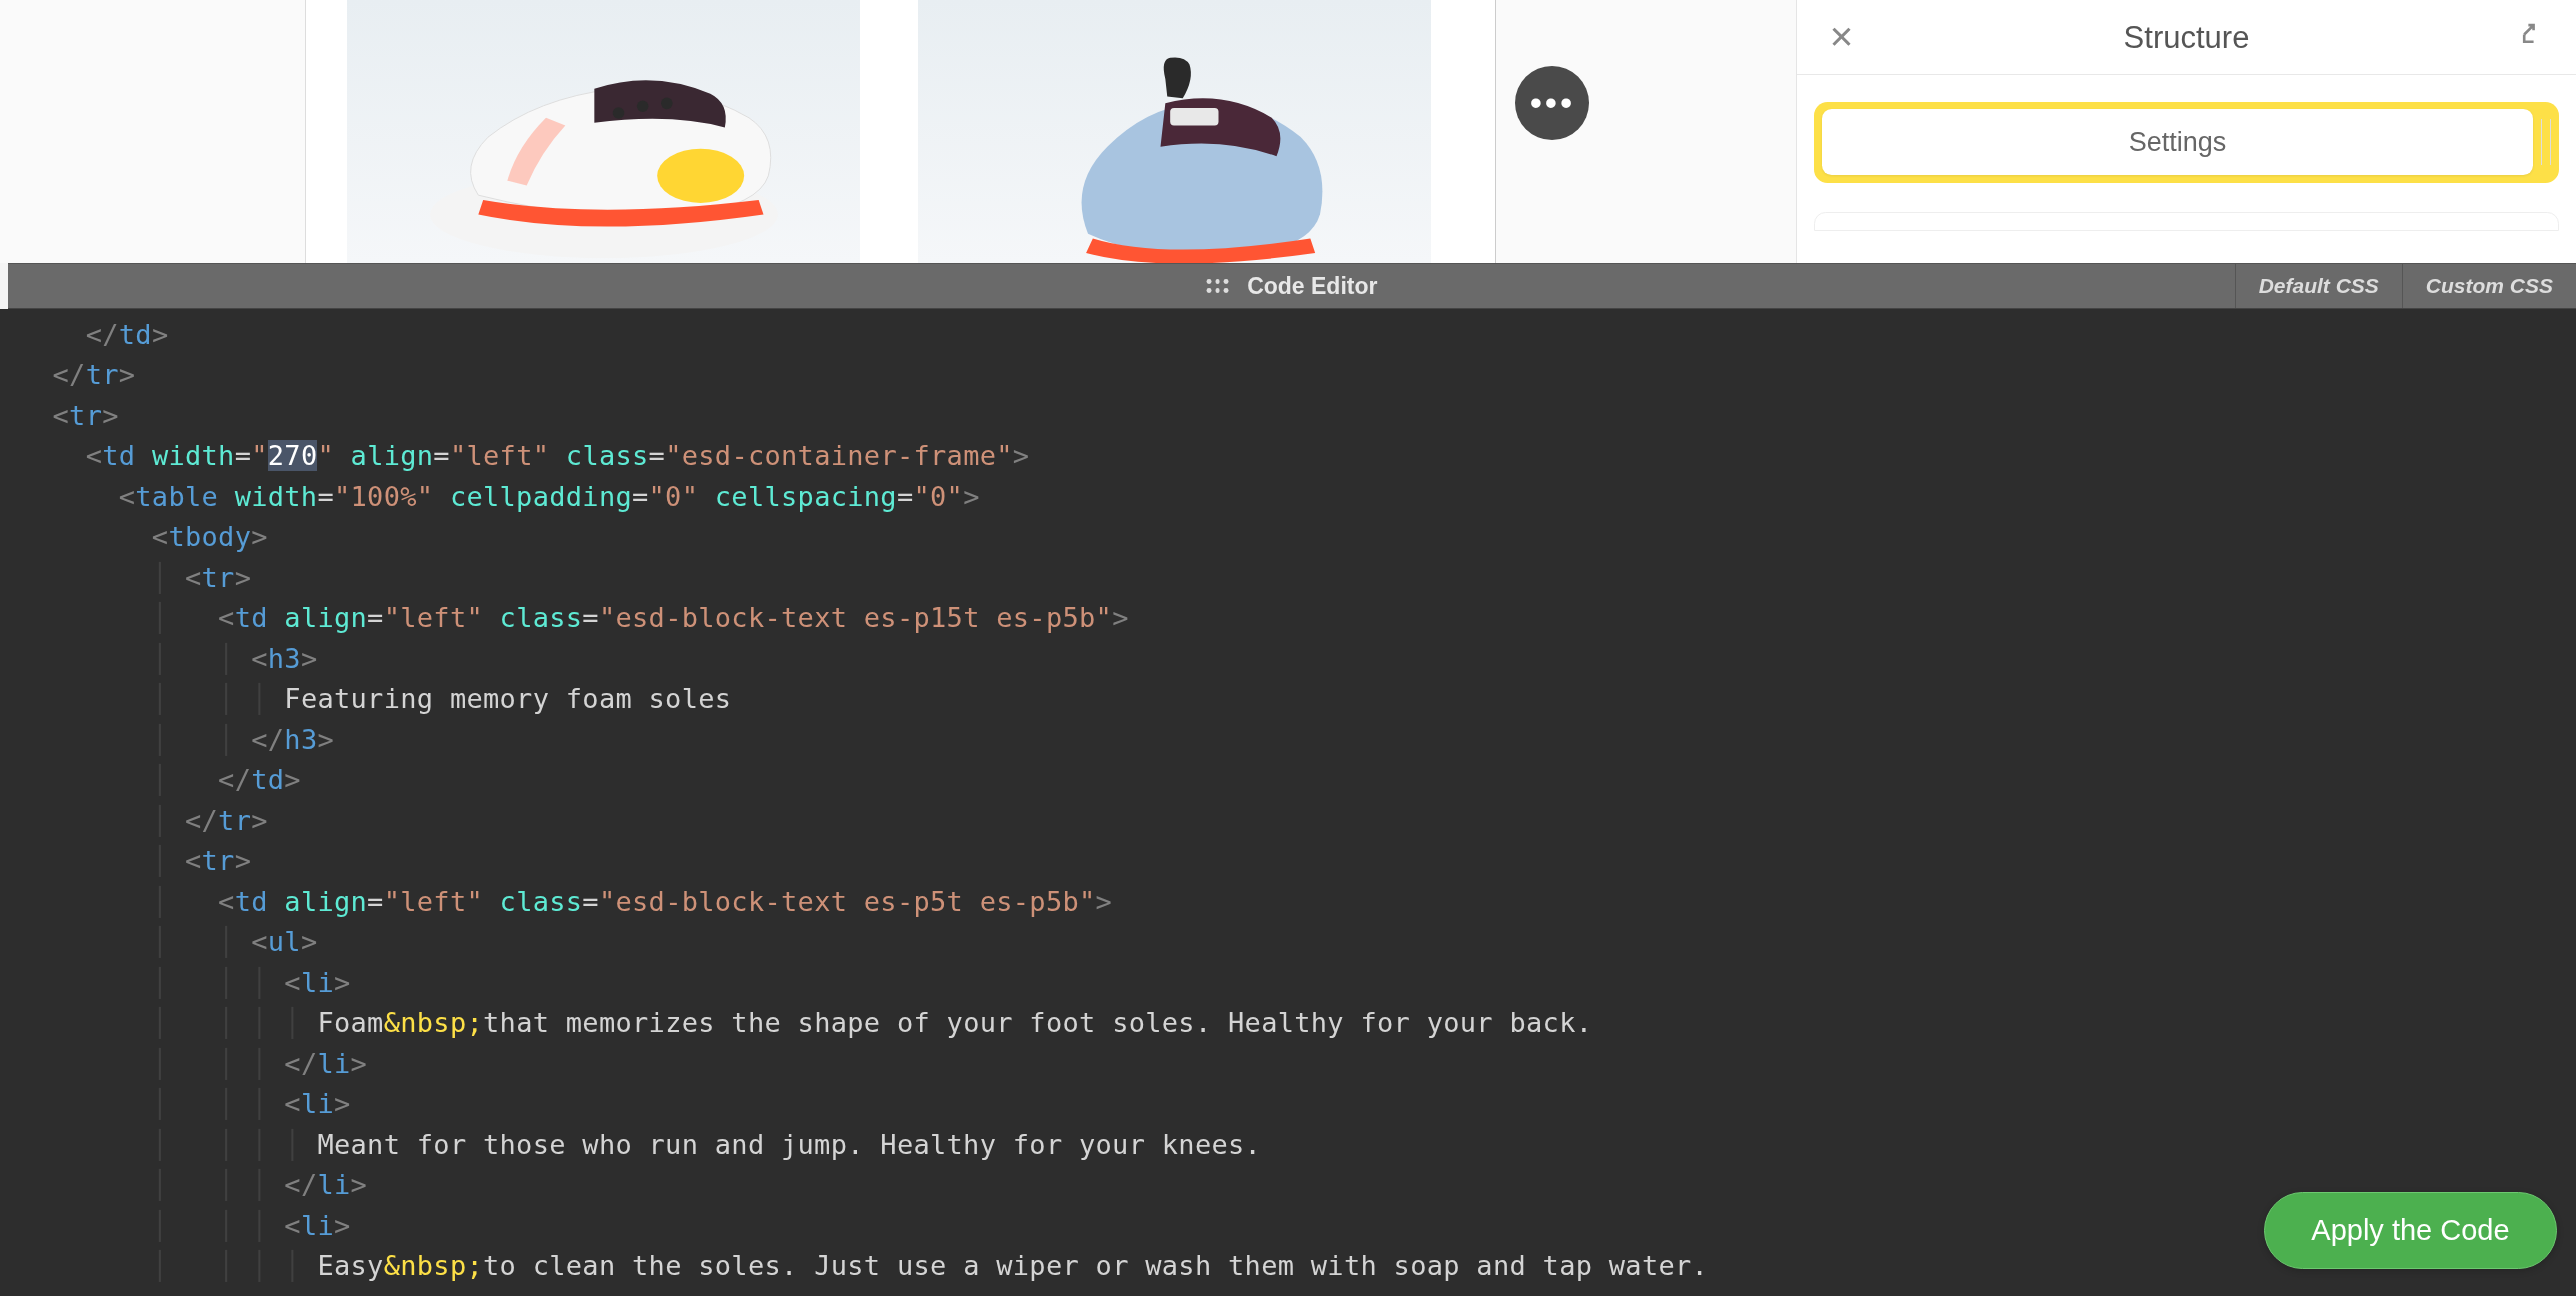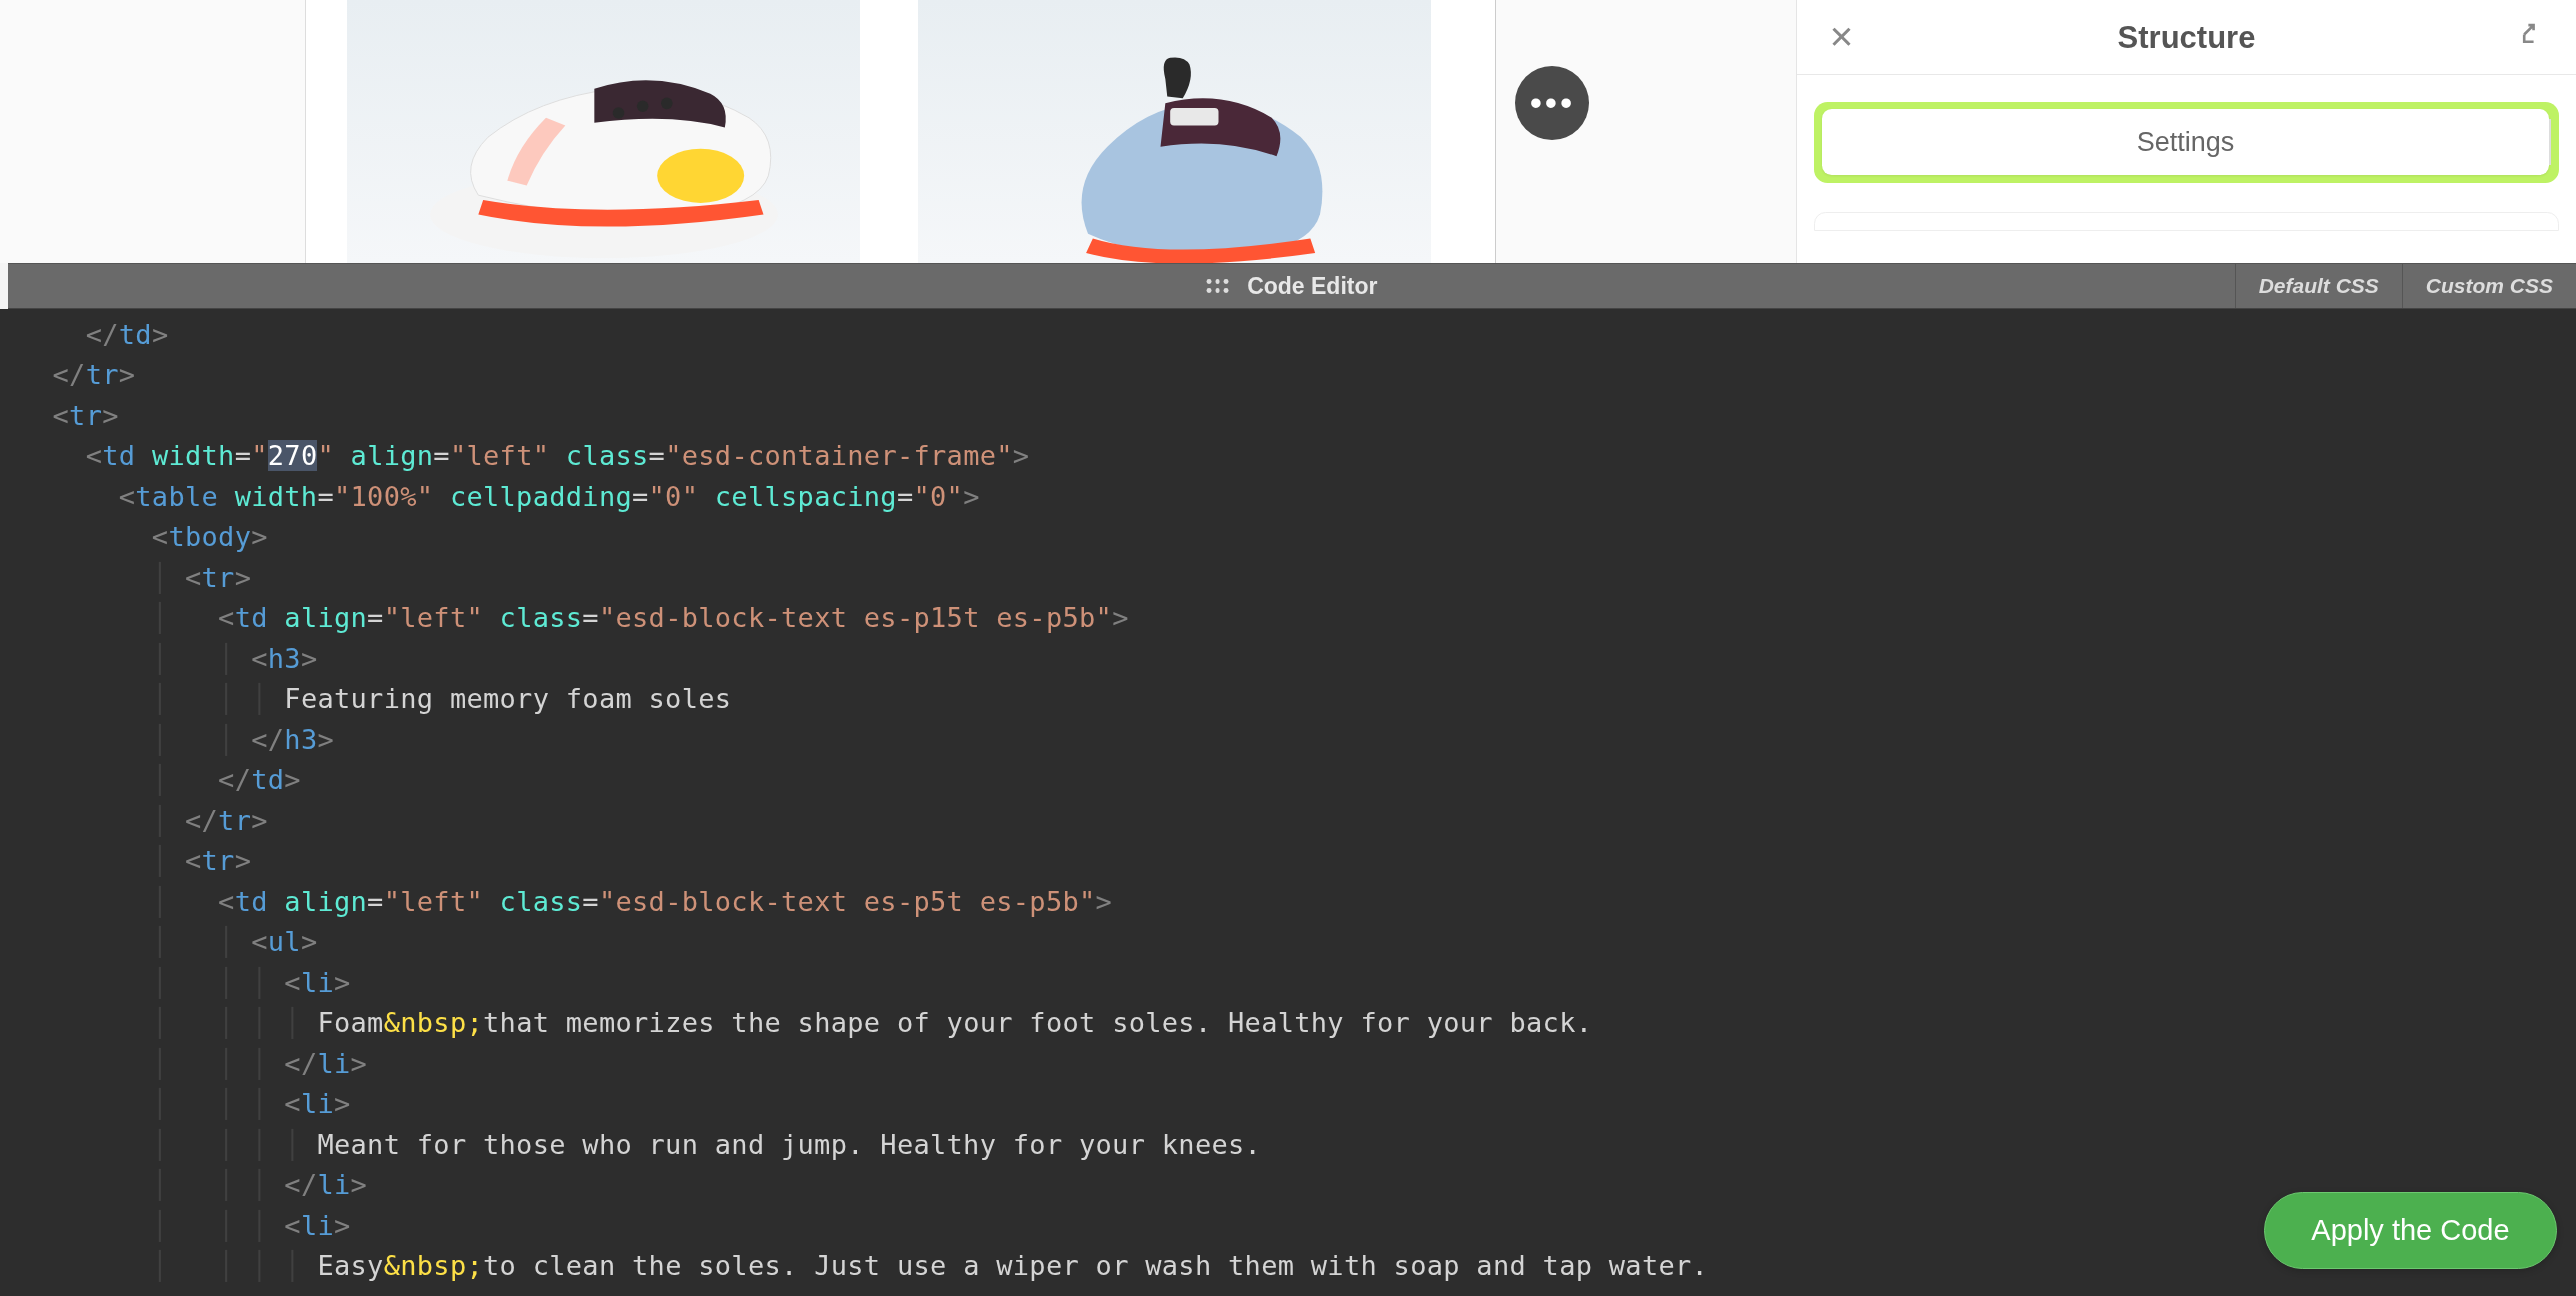--- a/index.html
+++ b/index.html
@@ -112,44 +112,44 @@
       font-size: 31px;
       color: #888;
       cursor: pointer;
       width: 39px;
       text-align: center;
     }
     
     .structure-title {
       font-size: 31px;
       color: #555;
-      font-weight: 700;
+      font-weight: 400;
     }
     
     .structure-up {
       font-size: 27px;
       color: #888;
       cursor: pointer;
       width: 39px;
       text-align: center;
     }
     
     .structure-divider {
       height: 1px;
       background: #e8e8e8;
       margin: 0 -17.4px;
     }
     
     .tabs-container {
       margin-top: 27px;
-      background: #bef264;
+      background: #fde047;
       border-radius: 13.5px;
       padding: 7.7px;
       display: flex;
-      gap: 0;
+      gap: 8px;
     }
     
     .tab {
       flex: 1;
       text-align: center;
       padding: 17.4px 0;
       font-size: 27px;
       color: #666;
       cursor: pointer;
       border-radius: 9.7px;

